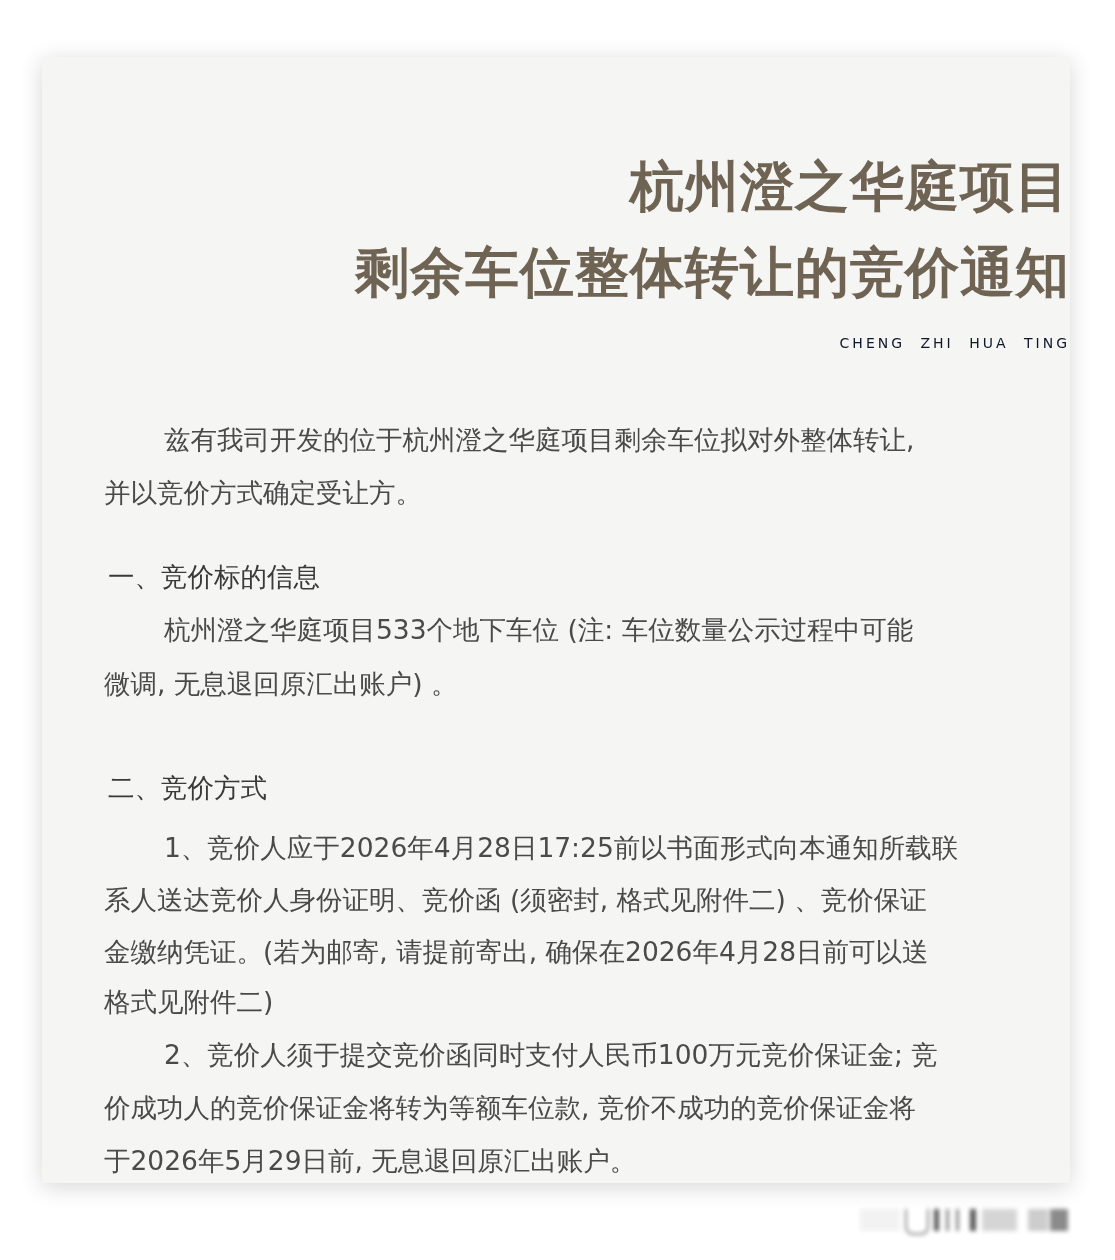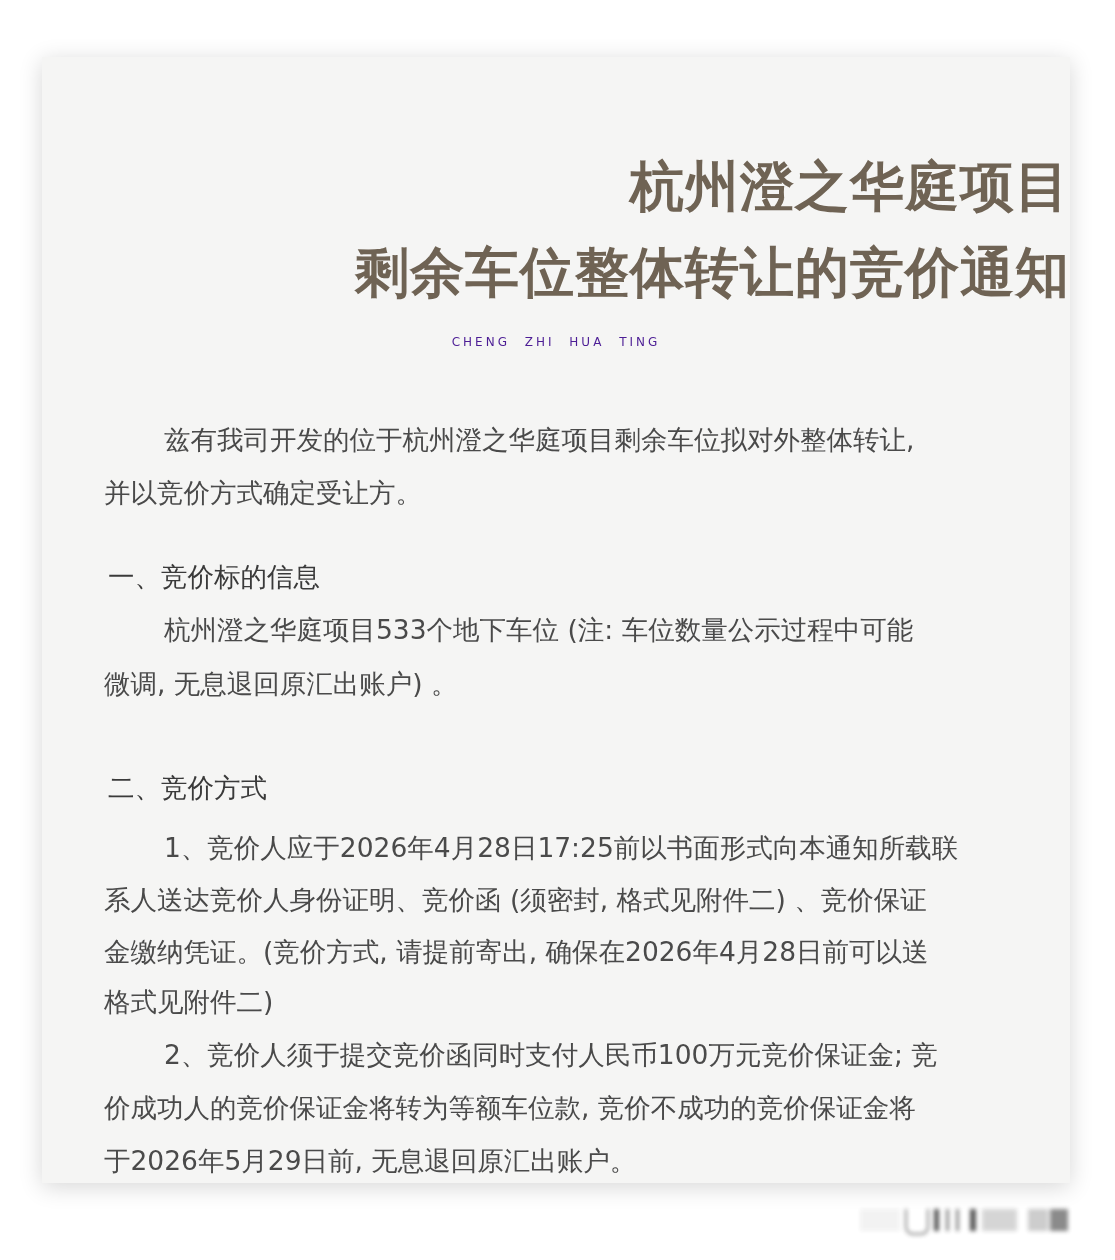--- a/index.html
+++ b/index.html
@@ -36,23 +36,23 @@
     letter-spacing: 1px;
     white-space: nowrap;
   }
   .title.l1 { top: 98px; }
   .title.l2 { top: 176px; margin-top: 8px; }
   .subtitle {
     position: absolute;
     top: 278px;
     left: 0;
     width: 100%;
-    text-align: center;
-    color: #4c1d95;
-    font-size: 12px;
+    text-align: right;
+    color: #0f172a;
+    font-size: 14px;
     letter-spacing: 3px;
     word-spacing: 8px;
     font-family: "DejaVu Sans", sans-serif;
   }
   .line {
     position: absolute;
     left: 62px;
     color: #4a4a4a;
     font-size: 26.5px;
     line-height: 34px;
@@ -95,21 +95,21 @@
   <div class="line indent" style="top:366px">兹有我司开发的位于杭州澄之华庭项目剩余车位拟对外整体转让,</div>
   <div class="line" style="top:419px">并以竞价方式确定受让方。</div>
 
   <div class="heading" style="top:503px">一、竞价标的信息</div>
   <div class="line indent" style="top:556px">杭州澄之华庭项目533个地下车位 (注: 车位数量公示过程中可能</div>
   <div class="line" style="top:610px">微调, 无息退回原汇出账户) 。</div>
 
   <div class="heading" style="top:714px">二、竞价方式</div>
   <div class="line indent" style="top:774px">1、竞价人应于2026年4月28日17:25前以书面形式向本通知所载联</div>
   <div class="line" style="top:826px">系人送达竞价人身份证明、竞价函 (须密封, 格式见附件二) 、竞价保证</div>
-  <div class="line" style="top:878px">金缴纳凭证。(竞价方式, 请提前寄出, 确保在2026年4月28日前可以送</div>
+  <div class="line" style="top:878px">金缴纳凭证。(若为邮寄, 请提前寄出, 确保在2026年4月28日前可以送</div>
   <div class="line" style="top:928px">格式见附件二)</div>
 
   <div class="line indent" style="top:981px">2、竞价人须于提交竞价函同时支付人民币100万元竞价保证金; 竞</div>
   <div class="line" style="top:1034px">价成功人的竞价保证金将转为等额车位款, 竞价不成功的竞价保证金将</div>
   <div class="line" style="top:1087px">于2026年5月29日前, 无息退回原汇出账户。</div>
 </div>
 
 <div class="watermark">
   <div class="wm-bar" style="left:0;width:40px;opacity:0.08"></div>
   <div class="wm-bar" style="left:45px;width:20px;height:24px;background:transparent;border:2px solid #222;border-top:none;border-radius:0 0 8px 8px;opacity:0.7"></div>

